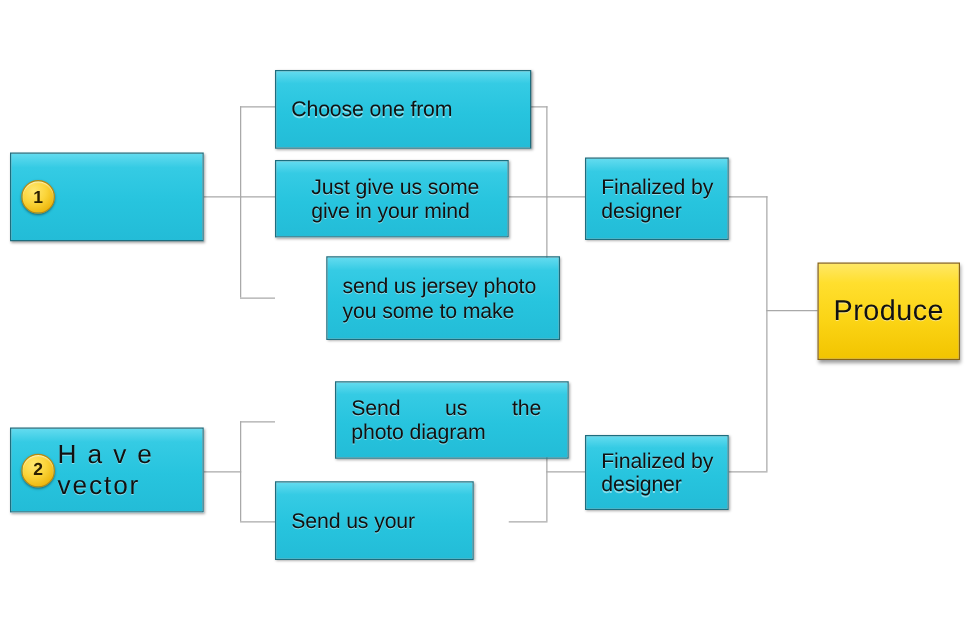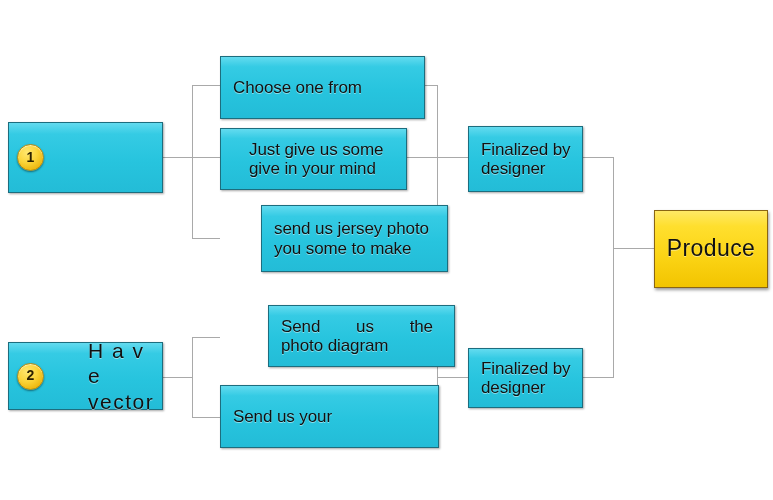--- a/index.html
+++ b/index.html
@@ -103,21 +103,21 @@
     font-weight: 600;
     color: #2b2000;
     text-shadow: none;
     margin-right: 2px;
   }
   .root-label {
     flex: 1 1 auto;
     letter-spacing: 1.5px;
     font-size: 21px;
   }
-  .root-label.two-line { line-height: 1.2; margin-left: 42px; }
+  .root-label.two-line { line-height: 1.2; }
 
   
   .node.textnode {
     padding: 0 8px 0 12px;
     font-size: 17px;
     letter-spacing: -0.1px;
   }
   .node.produce {
     justify-content: center;
     font-size: 23px;
@@ -218,21 +218,21 @@
     <div class="wide-words">
       <span class="line-spread">
         <span>Send</span>
         <span>us</span>
         <span>the</span>
       </span>
       <span class="nowrap-pair">photo diagram</span>
     </div>
   </div>
 
-  <div class="node cyan textnode" style="left:220px; top:385px; width:219px; height:63px;">
+  <div class="node cyan textnode" style="left:220px; top:385px; width:159px; height:63px;">
     <div>
       <span class="nowrap-pair">Send us your</span>
     </div>
   </div>
 
   <div class="node cyan textnode" style="left:468px; top:126px; width:115px; height:66px;">
     <div>
       <span class="nowrap-pair">Finalized by</span>
       <span class="nowrap-pair">designer</span>
     </div>

